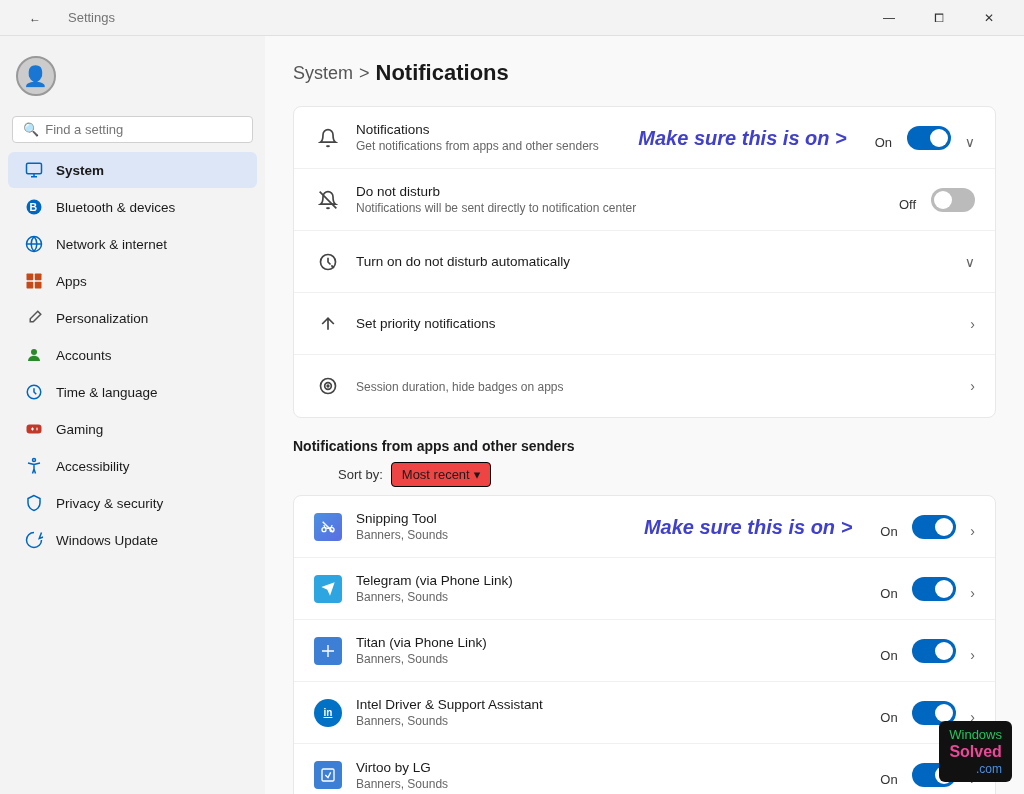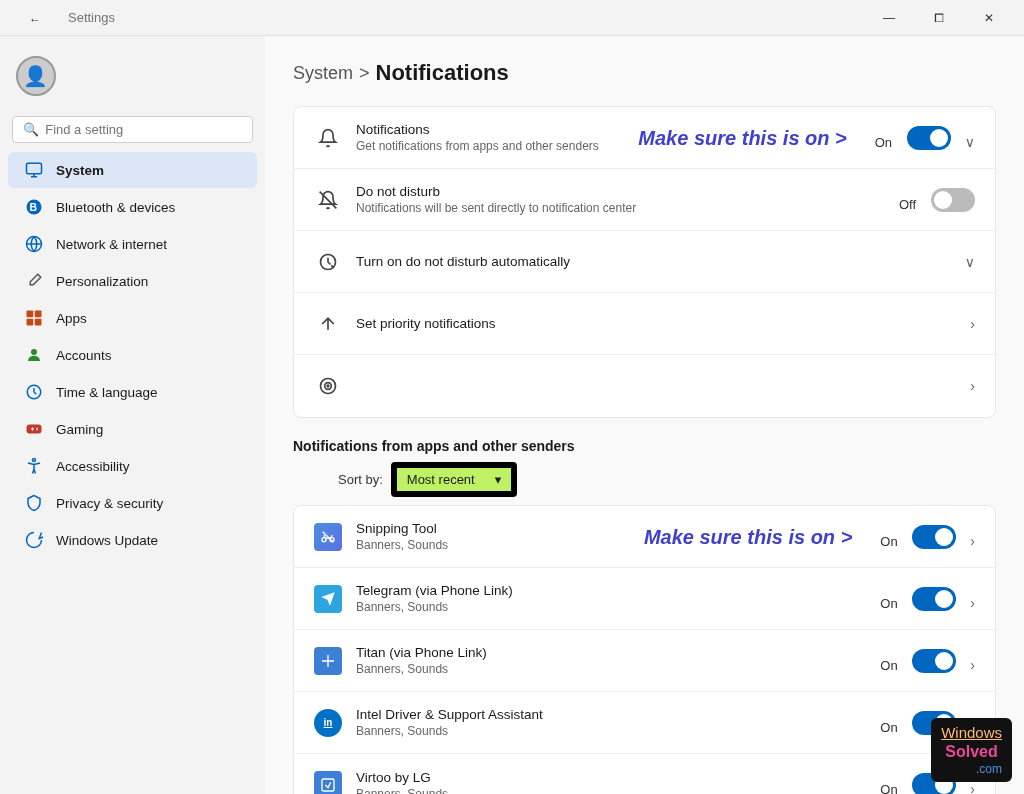--- a/index.html
+++ b/index.html
@@ -252,23 +252,23 @@
       display: flex;
       align-items: center;
       gap: 8px;
       margin-bottom: 8px;
       margin-left: 45px;
     }
     .sort-label { font-size: 13px; color: #333; }
     .sort-select {
       display: flex;
       align-items: center;
-      gap: 20px;
-      background: #bef264;
-      border: 6px solid #000000;
+      gap: 4px;
+      background: #ef4444;
+      border: 1px solid #000000;
       border-radius: 4px;
       padding: 4px 10px;
       font-size: 13px;
       cursor: pointer;
       color: #1a1a1a;
     }
 
     .app-icon {
       width: 28px;
       height: 28px;
@@ -294,21 +294,21 @@
       right: 12px;
       background: #111;
       border-radius: 6px;
       padding: 6px 10px;
       display: flex;
       flex-direction: column;
       align-items: center;
       z-index: 100;
       line-height: 1.2;
     }
-    .watermark-windows { color: #fdba74; font-size: 15px; font-weight: 500; text-decoration: underline; }
+    .watermark-windows { color: #22c55e; font-size: 13px; font-weight: 500; }
     .watermark-solved { color: #ec4899; font-size: 16px; font-weight: 700; }
     .watermark-com { color: #4a90e2; font-size: 12px; font-weight: 500; align-self: flex-end; }
   </style>
 </head>
 <body>
 
 <div class="title-bar">
   <div class="title-bar-left">
     <div class="title-bar-btn">←</div>
     <span style="font-size:13px; color:#737373;">Settings</span>
@@ -355,36 +355,36 @@
     <span class="nav-icon">
             <svg width="18" height="18" viewBox="0 0 24 24" fill="none" stroke="#0067c0" stroke-width="2">
               <circle cx="12" cy="12" r="10"></circle>
               <path d="M2 12h20M12 2a15 15 0 0 1 0 20M12 2a15 15 0 0 0 0 20"></path>
             </svg>
           </span>
     <span>Network &amp; internet</span>
   </div>
         <div class="nav-item">
     <span class="nav-icon">
-            <svg width="18" height="18" viewBox="0 0 24 24" fill="none" stroke="#555" stroke-width="2">
-              <path d="M17 3l4 4-10 10H7v-4L17 3z"></path>
-            </svg>
-          </span>
-    <span>Personalization</span>
-  </div>
-        <div class="nav-item">
-    <span class="nav-icon">
             <svg width="18" height="18" viewBox="0 0 24 24">
               <rect x="2" y="2" width="9" height="9" rx="1" fill="#c44a1a"></rect>
               <rect x="13" y="2" width="9" height="9" rx="1" fill="#c44a1a"></rect>
               <rect x="2" y="13" width="9" height="9" rx="1" fill="#c44a1a"></rect>
               <rect x="13" y="13" width="9" height="9" rx="1" fill="#c44a1a"></rect>
             </svg>
           </span>
     <span>Apps</span>
+  </div>
+        <div class="nav-item">
+    <span class="nav-icon">
+            <svg width="18" height="18" viewBox="0 0 24 24" fill="none" stroke="#555" stroke-width="2">
+              <path d="M17 3l4 4-10 10H7v-4L17 3z"></path>
+            </svg>
+          </span>
+    <span>Personalization</span>
   </div>
         <div class="nav-item">
     <span class="nav-icon">
             <svg width="18" height="18" viewBox="0 0 24 24" fill="#2a8a2a">
               <circle cx="12" cy="8" r="4"></circle>
               <path d="M4 20c0-4 3.6-7 8-7s8 3 8 7"></path>
             </svg>
           </span>
     <span>Accounts</span>
   </div>
@@ -518,20 +518,21 @@
   </div>
         <div class="setting-row">
     <div class="setting-icon">
             <svg width="20" height="20" viewBox="0 0 24 24" fill="none" stroke="#444" stroke-width="2">
               <circle cx="12" cy="12" r="9"></circle>
               <circle cx="12" cy="12" r="4"></circle>
               <circle cx="12" cy="12" r="1" fill="#444"></circle>
             </svg>
           </div>
     <div class="setting-text">
+      <div class="setting-desc">Session duration, hide badges on apps</div>
     </div>
     <div class="setting-control">
       <span class="chevron">›</span>
     </div>
   </div>
       </div>
 
     <div class="section-header">
       <div class="section-title">Notifications from apps and other senders</div>
       <div class="sort-row">

